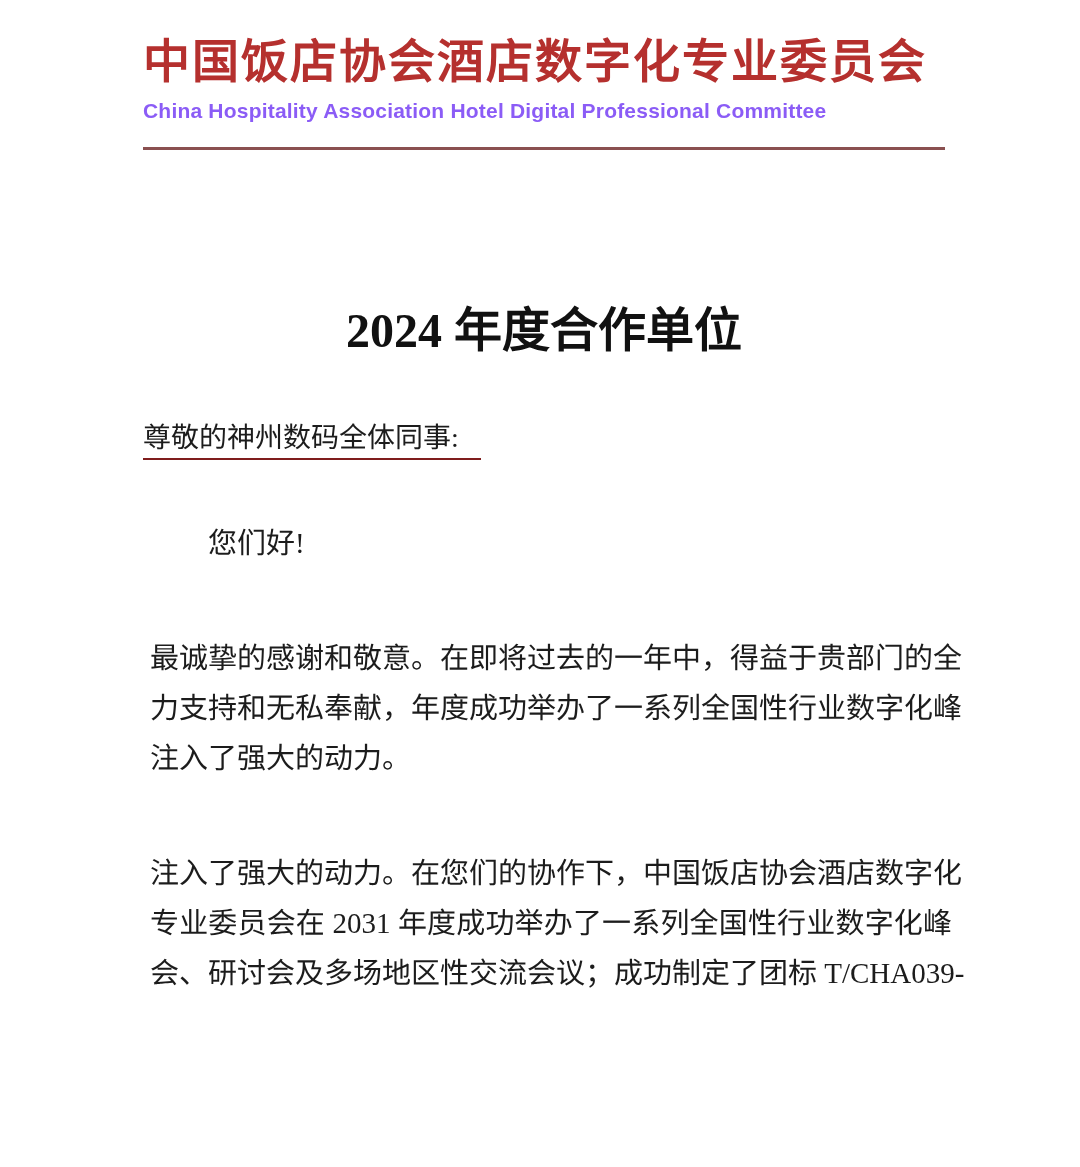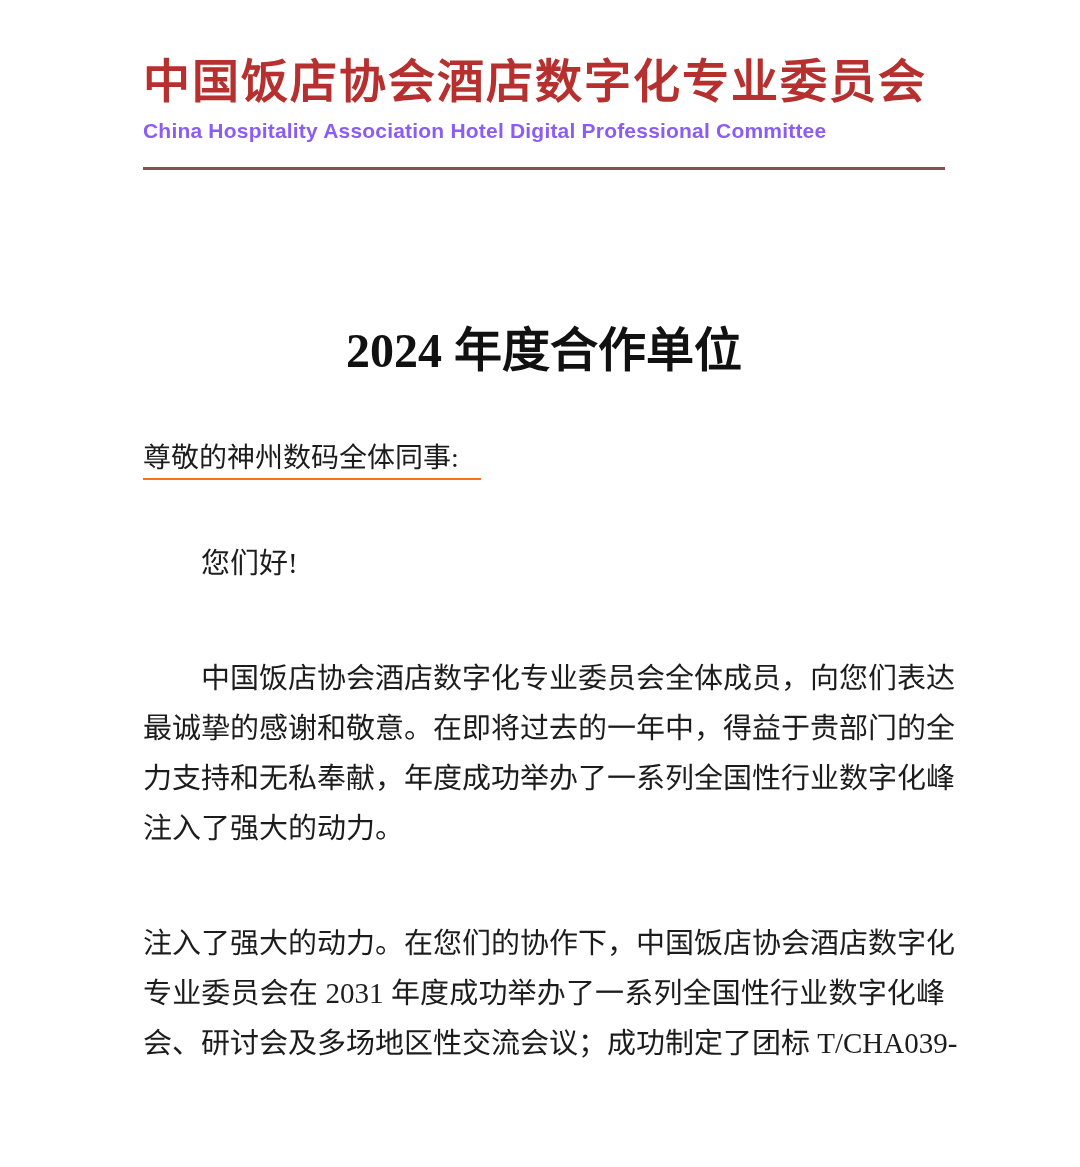--- a/index.html
+++ b/index.html
@@ -8,21 +8,21 @@
     background: #ffffff;
     font-family: "Liberation Serif", "DejaVu Serif", serif;
     color: #1c1c1c;
   }
   .page {
     position: relative;
     width: 1080px;
     height: 1167px;
     background: #ffffff;
     overflow: hidden;
-    padding: 56px 135px 0 143px;
+    padding: 36px 135px 0 143px;
   }
   
   .letterhead { width: 802px; }
   .org-cn {
     color: #b5302e;
     font-weight: bold;
     font-size: 47px;
     line-height: 52px;
     white-space: nowrap;
     letter-spacing: 2px;
@@ -54,32 +54,32 @@
     color: #111111;
   }
   
   .salutation {
     margin-top: 61px;
     font-size: 28px;
     line-height: 34px;
   }
   .salutation .underlined {
     display: inline-block;
-    border-bottom: 2px solid #f97316;
+    border-bottom: 2px solid #7f1d1d;
     padding-right: 22px;
     padding-bottom: 3px;
   }
   
   .letter-body {
     margin-top: 58px;
     width: 802px;
     font-size: 29px;
     color: #1c1c1c;
   }
-  .para { width: 802px; }
+  .para { width: 802px; margin-left: 7px; }
   .para + .para { margin-top: 65px; }
   .line {
     line-height: 50px;
     text-align: justify;
     text-align-last: justify;
     white-space: nowrap;
   }
   .line.first { text-indent: 2em; }
   .line.nofill {
     text-align-last: left;
@@ -105,21 +105,20 @@
     <span class="underlined">尊敬的神州数码全体同事:</span>
   </div>
 
   <div class="letter-body">
 
     <div class="para">
       <div class="line first nofill">您们好!</div>
     </div>
 
     <div class="para">
-      <div class="line first">中国饭店协会酒店数字化专业委员会全体成员，向您们表达</div>
       <div class="line">最诚挚的感谢和敬意。在即将过去的一年中，得益于贵部门的全</div>
       <div class="line">力支持和无私奉献，年度成功举办了一系列全国性行业数字化峰</div>
       <div class="line nofill">注入了强大的动力。</div>
     </div>
 
     <div class="para">
       <div class="line">注入了强大的动力。在您们的协作下，中国饭店协会酒店数字化</div>
       <div class="line">专业委员会在 2031 年度成功举办了一系列全国性行业数字化峰</div>
       <div class="line">会、研讨会及多场地区性交流会议；成功制定了团标 T/CHA039-</div>
 

